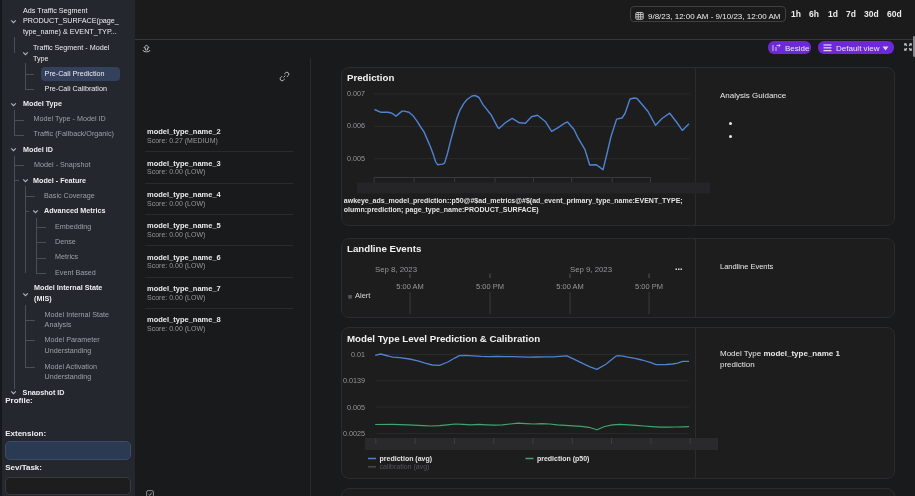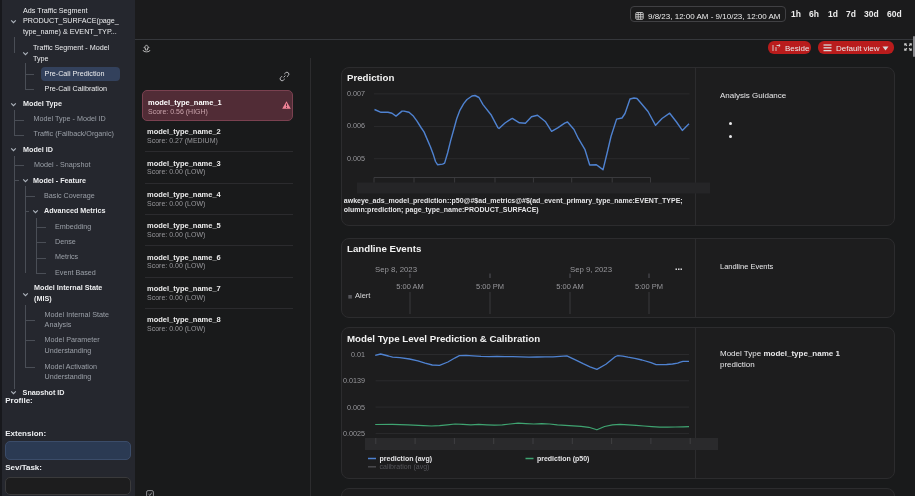--- a/index.html
+++ b/index.html
@@ -14,21 +14,21 @@
   .tb { font-weight:bold; }
   .gl { position:absolute; background:#4a4e56; }
   .sel { position:absolute; background:#33415c; border-radius:4px; }
   
   #header { left:135px; top:0; width:780px; height:40px; background:#1b1b1c; border-bottom:1px solid #35373b; }
   #title { position:absolute; left:10.5px; top:9px; font-size:8.8px; font-weight:bold; color:#f2f2f2; white-space:nowrap; }
   #datebox { position:absolute; left:495px; top:6px; width:156px; height:16px; border:1px solid #404043; border-radius:4px; color:#ececec; }
   #datebox span { position:absolute; left:17px; top:4.5px; font-size:8px; white-space:nowrap; }
   .qr { position:absolute; top:9px; font-size:8.5px; font-weight:bold; color:#ececec; }
   
-  .btn { position:absolute; background:#b91c1c; border-radius:6px; color:#e8e8ea; font-size:8px; }
+  .btn { position:absolute; background:#6d28d9; border-radius:6px; color:#e8e8ea; font-size:8px; }
   
   #midcol { left:135px; top:40px; width:175px; height:456px; }
   #midborder { left:310px; top:58px; width:1px; height:438px; background:#2c2c2e; }
   .mi-t { position:absolute; left:12px; font-size:7.5px; font-weight:bold; color:#ececec; white-space:nowrap; }
   .mi-s { position:absolute; left:12px; font-size:7px; color:#97979b; white-space:nowrap; }
   .msep { position:absolute; left:10px; width:148px; height:1px; background:#2b2b2e; }
   
   .card { position:absolute; left:341px; width:554px; background:#1d1d1e; border:1px solid #2c2c2e; border-radius:8px; }
   .vsep { position:absolute; left:353px; top:0; bottom:0; width:1px; background:#2c2c2e; }
   .ctitle { position:absolute; left:5px; top:4.5px; font-weight:bold; color:#f2f2f2; }
@@ -180,29 +180,20 @@
     </svg>
   </div>
 
   <div id="midborder" class="abs"></div>
   <div id="midcol" class="abs">
     <svg style="position:absolute;left:144px;top:31px" width="11" height="11" viewBox="0 0 11 11" fill="none" stroke="#b9b9bd" stroke-width="1">
       <path d="M4.6 6.4 L6.4 4.6"></path>
       <path d="M5.2 3.2 L6.6 1.8 a1.9 1.9 0 0 1 2.7 2.7 L7.9 5.9"></path>
       <path d="M5.8 7.8 L4.4 9.2 a1.9 1.9 0 0 1 -2.7 -2.7 L3.1 5.1"></path>
     </svg>
-    <div id="hl" style="position:absolute;left:6.5px;top:49.5px;width:151px;height:31.5px;background:#512c36;border:1px solid #7a4150;border-radius:5px;">
-      <div style="position:absolute;left:5.5px;top:7px;font-size:7.5px;font-weight:bold;color:#fff;">model_type_name_1</div>
-      <div style="position:absolute;left:5.5px;top:17px;font-size:7px;color:#c9a3ab;">Score: 0.56 (HIGH)</div>
-      <svg style="position:absolute;left:139px;top:10.5px" width="9" height="8" viewBox="0 0 9 8" fill="#ef8396">
-        <path d="M4.5 0.3 L8.8 7.7 L0.2 7.7 Z"></path>
-        <rect x="4.1" y="2.6" width="0.9" height="2.6" fill="#472631"></rect>
-        <rect x="4.1" y="5.9" width="0.9" height="1" fill="#472631"></rect>
-      </svg>
-    </div>
     <div id="mlist">
         <div class="mi-t" style="top:87.3px">model_type_name_2</div>
         <div class="mi-s" style="top:97px">Score: 0.27 (MEDIUM)</div>
         <div class="msep" style="top:111.3px"></div>
         <div class="mi-t" style="top:118.6px">model_type_name_3</div>
         <div class="mi-s" style="top:128.29999999999998px">Score: 0.00 (LOW)</div>
         <div class="msep" style="top:142.6px"></div>
         <div class="mi-t" style="top:149.9px">model_type_name_4</div>
         <div class="mi-s" style="top:159.6px">Score: 0.00 (LOW)</div>
         <div class="msep" style="top:173.9px"></div>

